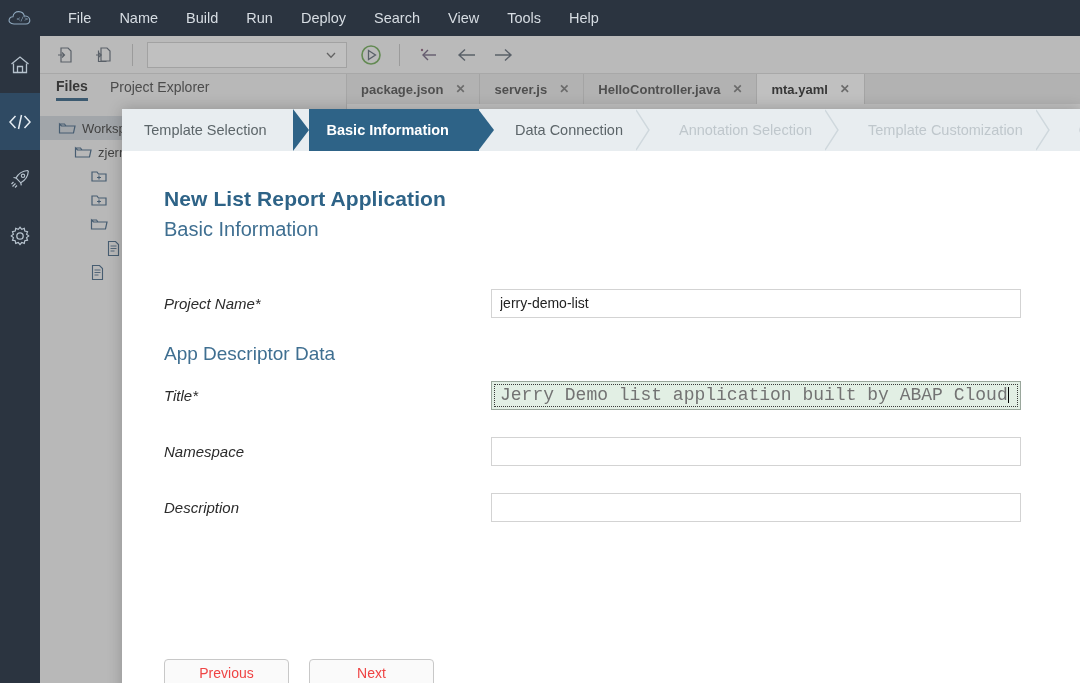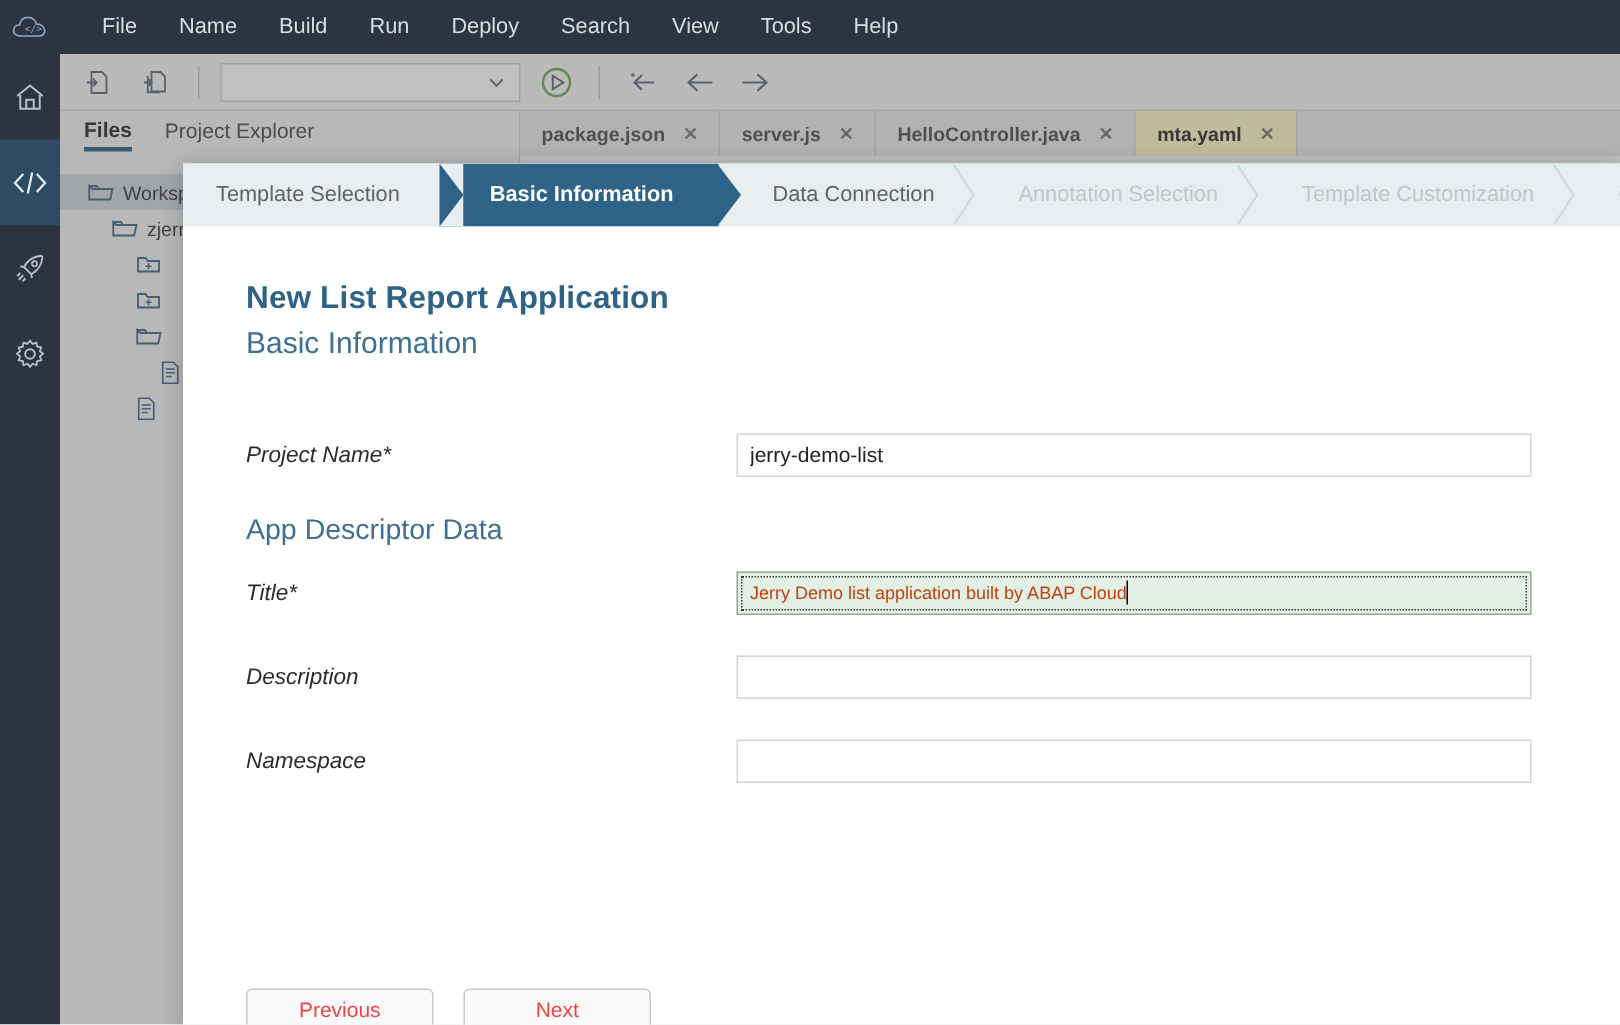--- a/index.html
+++ b/index.html
@@ -70,21 +70,21 @@
   .editor-tabs {
     position: absolute; top: 38px; left: 307px; width: 733px; height: 30px;
     background: #e9e9e9; display: flex; align-items: stretch;
   }
   .etab {
     display: flex; align-items: center; gap: 12px; padding: 0 14px;
     font-size: 13px; color: #4a4a4a; border-right: 1px solid #d2d2d2;
     background: #e9e9e9;
     font-weight: bold;
   }
-  .etab.active { background: #fef9c3; color: #222; }
+  .etab.active { background: #ffffff; color: #222; }
   .etab .x { font-size: 12px; color: #777; }
   .editor-area {
     position: absolute; top: 68px; left: 307px; width: 733px; height: 579px; background: #fff;
   }
 
   
   .wizard {
     position: absolute; top: 109px; left: 122px; width: 958px; height: 588px;
     background: #ffffff; box-shadow: 0 0 14px rgba(0,0,0,0.22);
   }
@@ -130,21 +130,21 @@
   }
   .title-wrap { position: relative; width: 530px; height: 29px; }
   .title-box {
     position: absolute; inset: 0; background: #e2efe4; border: 1px solid #9aa79c;
     display: flex; align-items: center; padding: 0 8px;
   }
   .title-box::before {
     content: ""; position: absolute; left: 2px; top: 2px; right: 2px; bottom: 2px;
     border: 1px dotted #3a3a3a; pointer-events: none;
   }
-  .title-text { font-size: 12px; color: #c2410c; }
+  .title-text { font-size: 18px; color: #737373; font-family: Liberation Mono, monospace; }
 
   .wiz-buttons { position: absolute; left: 42px; bottom: 10px; display: flex; gap: 20px; }
   .wbtn {
     width: 125px; height: 28px; border: 1px solid #c8c8c8; border-radius: 4px;
     background: #fafafa; font-size: 14px; color: #ef4444;
     font-family: "Liberation Sans", sans-serif; cursor: pointer;
   }
   svg { display: block; }
 </style>
 </head>
@@ -381,26 +381,26 @@
           <div class="flabel">Title*</div>
           <div class="title-wrap">
             <div class="title-box">
               <span class="title-text">Jerry Demo list application built by ABAP Cloud</span>
                 <span class="caret"></span>
             </div>
           </div>
         </div>
 
         <div class="frow">
+          <div class="flabel">Namespace</div>
+          <input class="finput" value="" style="">
+        </div>
+
+        <div class="frow">
           <div class="flabel">Description</div>
-          <input class="finput" value="" style="">
-        </div>
-
-        <div class="frow">
-          <div class="flabel">Namespace</div>
           <input class="finput" value="" style="">
         </div>
 
       </div>
 
       <div class="wiz-buttons">
         <button class="wbtn">Previous</button>
         <button class="wbtn">Next</button>
       </div>
     </div>

